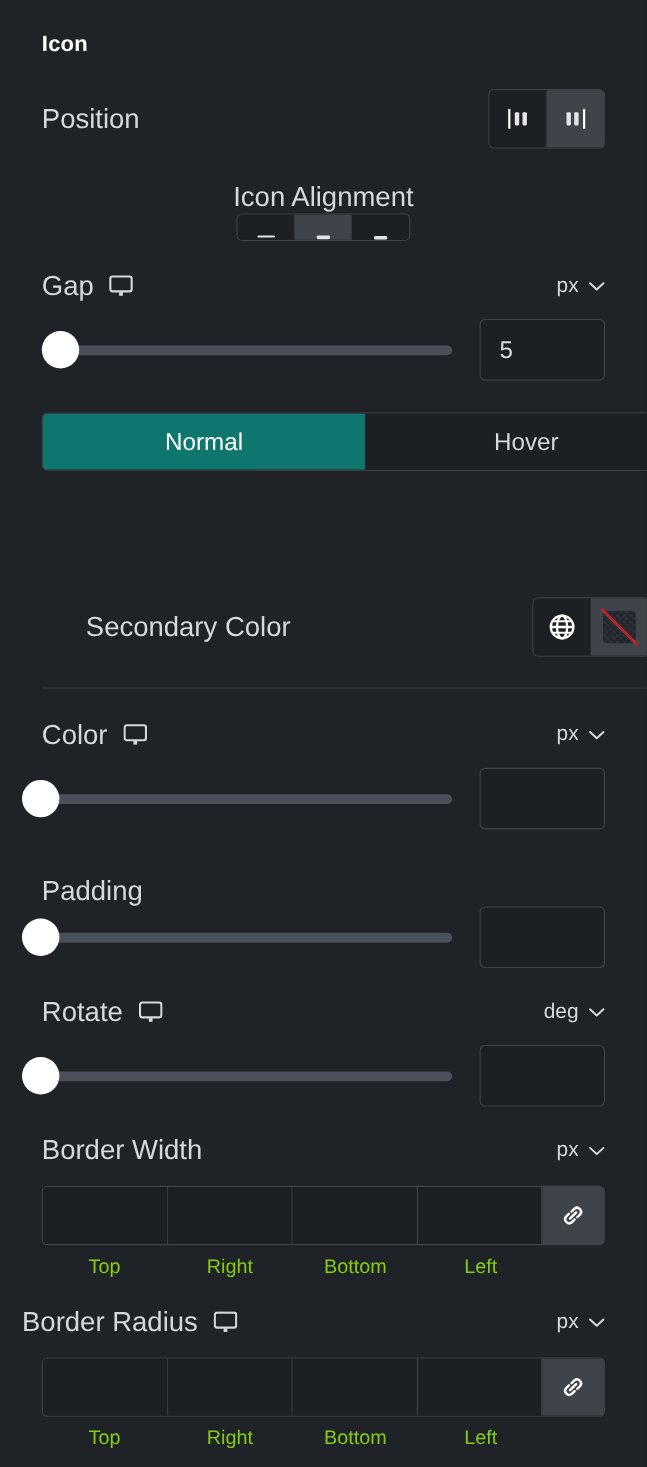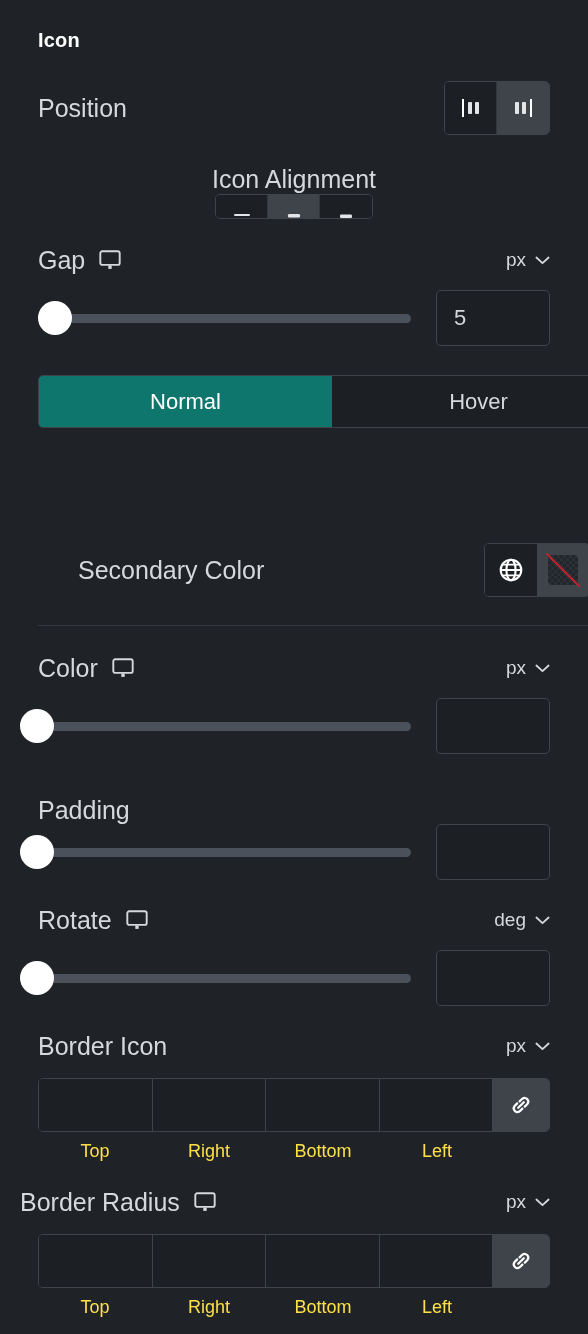--- a/index.html
+++ b/index.html
@@ -213,21 +213,21 @@
   }
   .dim-labels {
     display: flex;
     margin-top: 9px;
     padding-right: 56px;
   }
   .dim-lbl {
     flex: 1;
     text-align: center;
     font-size: 18px;
-    color: #fde047;
+    color: #84cc16;
   }
 
   
   .at { position: absolute; left: 0; width: 100%; }
 </style>
 </head>
 <body>
 
 <div class="panel">
 
@@ -398,21 +398,21 @@
 
   <div class="at slider-row" style="top:950px;height:56px;padding-left:20px;">
     <div class="slider-wrap">
       <div class="track"></div>
       <div class="thumb" style="left:0px;"></div>
     </div>
     <div class="num-box"></div>
   </div>
 
   <div class="at row" style="top:1030px;height:32px;">
-    <span class="label">Border Icon</span>
+    <span class="label">Border Width</span>
     <span class="unit">
       <span>px</span>
       <span class="chev">
         <svg width="15" height="9" viewBox="0 0 15 9">
             <path d="M1.4 1.5 L7.5 7.2 L13.6 1.5" fill="none" stroke="#d5d8dc" stroke-width="1.8" stroke-linecap="round" stroke-linejoin="round"></path>
           </svg>
       </span>
     </span>
   </div>
 

